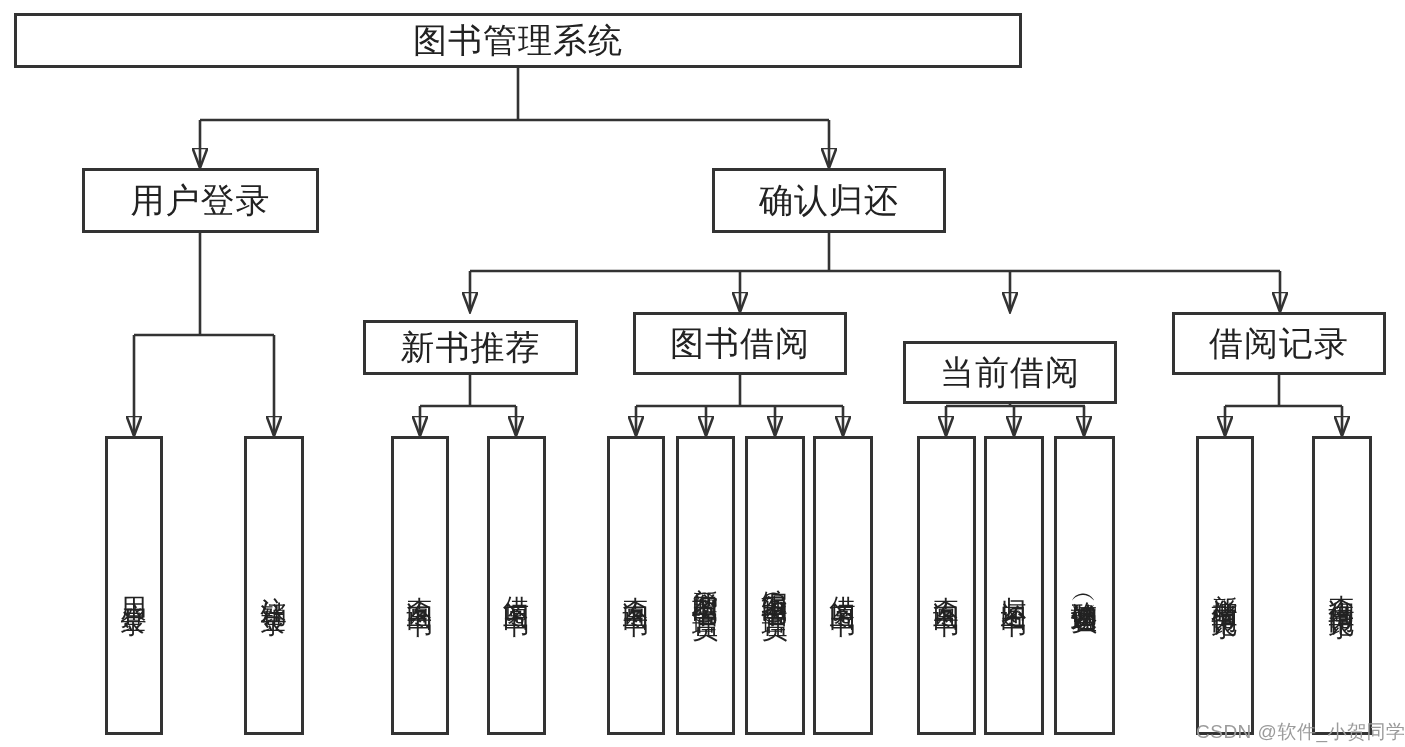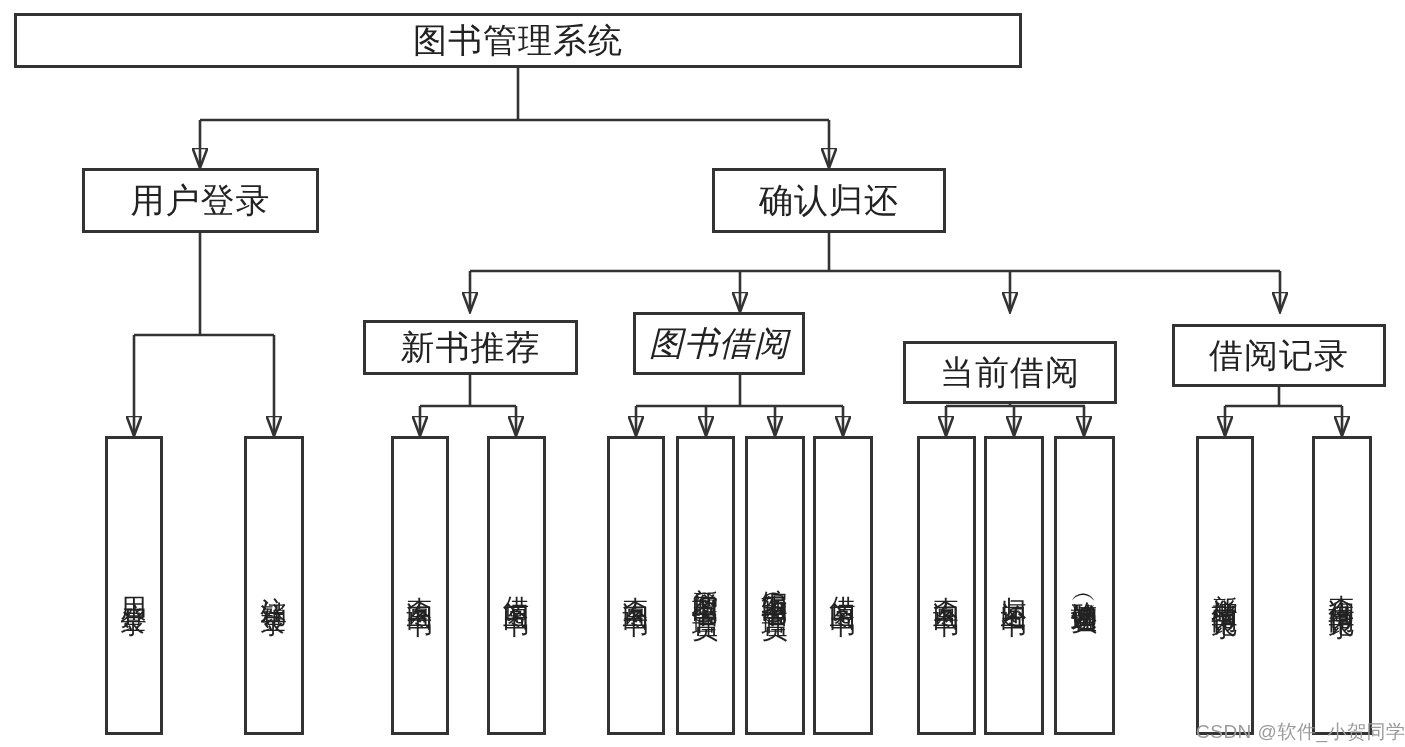--- a/index.html
+++ b/index.html
@@ -123,23 +123,23 @@
       <line x1="1342" y1="406" x2="1342" y2="435" marker-end="url(#ah)"></line>
     </g>
   </svg>
 
   <div class="box" style="left:14px; top:13px; width:1008px; height:55px;">图书管理系统</div>
 
   <div class="box" style="left:82px; top:168px; width:237px; height:65px;">用户登录</div>
   <div class="box" style="left:712px; top:168px; width:234px; height:65px;">确认归还</div>
 
   <div class="box" style="left:363px; top:312px; width:215px; height:55px;margin-top:8px;">新书推荐</div>
-  <div class="box" style="left:633px; top:312px; width:172px; height:63px;font-style:italic;">图书借阅</div>
+  <div class="box" style="left:633px; top:312px; width:214px; height:63px;">图书借阅</div>
   <div class="box" style="left:903px; top:312px; width:214px; height:63px;margin-top:29px;">当前借阅</div>
-  <div class="box" style="left:1172px; top:312px; width:214px; height:63px;margin-top:12px;">借阅记录</div>
+  <div class="box" style="left:1172px; top:312px; width:214px; height:63px;">借阅记录</div>
 
   <div class="box vbox" style="left:105px; top:436px; width:58px; height:299px;">用户登录</div>
   <div class="box vbox" style="left:244px; top:436px; width:60px; height:299px;">注销登录</div>
 
   <div class="box vbox" style="left:391px; top:436px; width:58px; height:299px;">查询图书</div>
   <div class="box vbox" style="left:487px; top:436px; width:59px; height:299px;">借阅图书</div>
 
   <div class="box vbox" style="left:607px; top:436px; width:58px; height:299px;">查询图书</div>
   <div class="box vbox long" style="left:676px; top:436px; width:59px; height:299px;">新增图书（管理员）</div>
   <div class="box vbox long" style="left:745px; top:436px; width:60px; height:299px;">编辑图书（管理员）</div>

